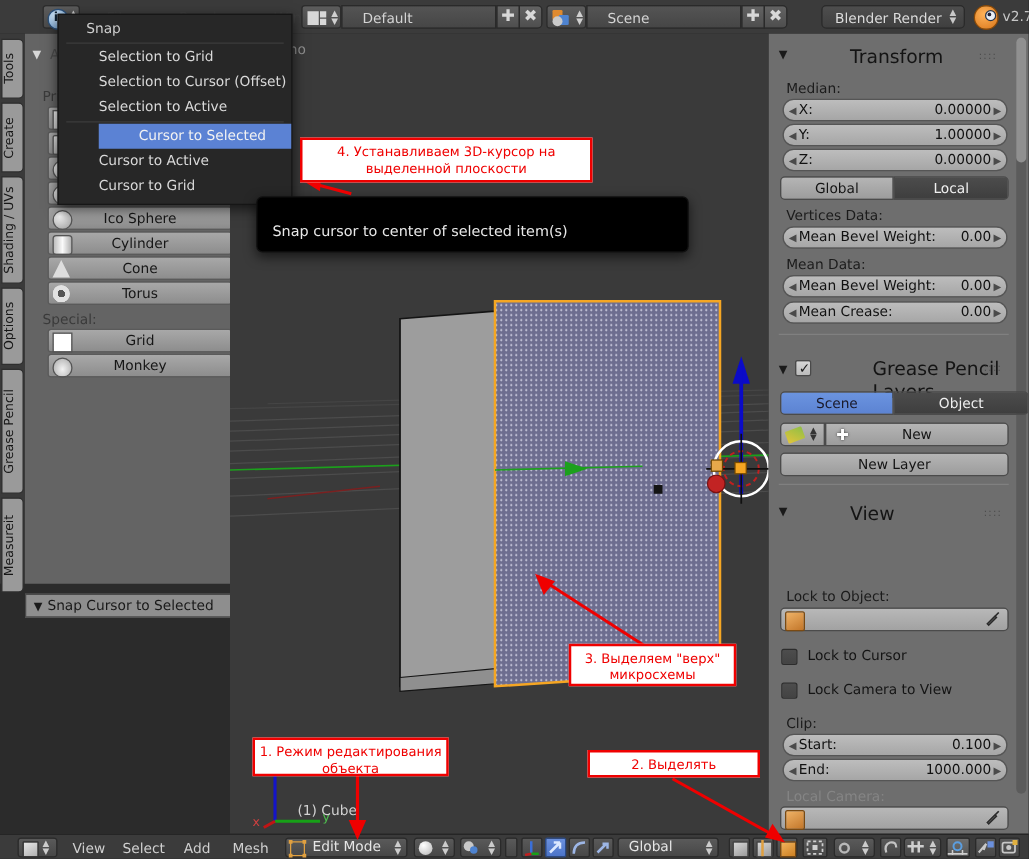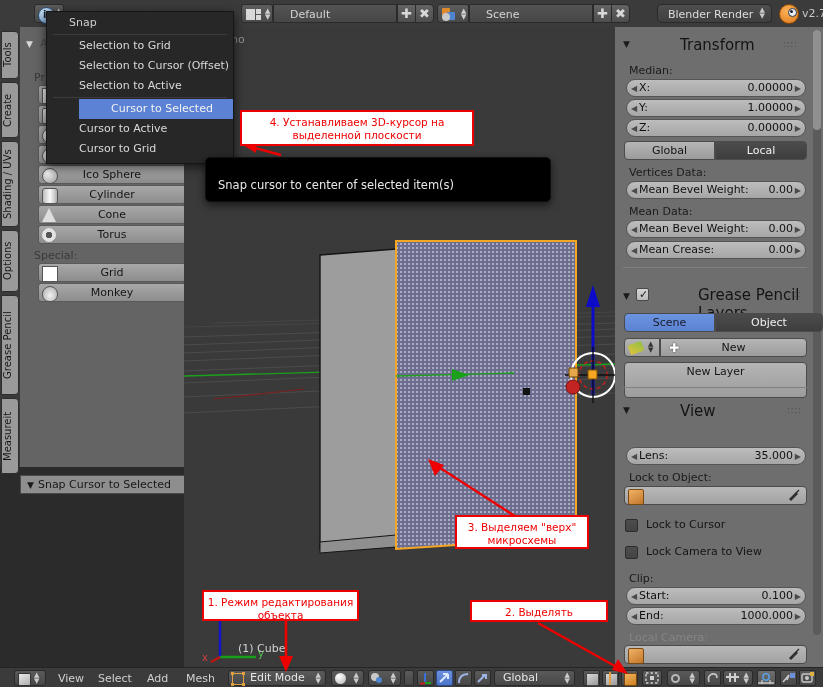--- a/index.html
+++ b/index.html
@@ -60,21 +60,21 @@
   .num::before{content:"\25C0";left:4px;}
   .num::after{content:"\25B6";right:4px;}
   .seg{
     position:absolute;height:19px;box-sizing:border-box;border:1px solid #4b4b4b;
     font-size:11px;line-height:17px;text-align:center;
   }
   .seg.off{background:linear-gradient(#b5b5b5,#9c9c9c);color:#141414;}
   .seg.on-dark{background:linear-gradient(#4c4c4c,#3e3e3e);color:#f0f0f0;}
   .seg.on-blue{background:linear-gradient(#6b94e0,#5c83d2);color:#1a1a2a;}
   .btn-grey{
-    position:absolute;box-sizing:border-box;height:36px;border-radius:4px;
+    position:absolute;box-sizing:border-box;height:19px;border-radius:4px;
     background:linear-gradient(#b5b5b5,#9c9c9c);border:1px solid #4b4b4b;
     color:#141414;font-size:11px;line-height:17px;text-align:center;
   }
   .chk{
     position:absolute;width:13px;height:13px;box-sizing:border-box;border-radius:2px;
     background:linear-gradient(#4d4d4d,#434343);border:1px solid #2c2c2c;
   }
   .fieldbox{
     position:absolute;height:19px;box-sizing:border-box;border-radius:4px;
     background:linear-gradient(#b8b8b8,#a2a2a2);border:1px solid #4b4b4b;
@@ -369,24 +369,20 @@
   </div>
 
   <div class="btn-grey" style="left:9px;top:335px;width:183px;">New Layer</div>
 
   <div class="abs" style="left:8px;top:360px;width:184px;height:1px;background:#808080;"></div>
 
   <div class="abs tri" style="left:8px;top:378px;">▼</div>
   <div class="abs pnl-title" style="left:21px;top:375px;">View</div>
   <div class="abs" style="left:172px;top:379px;color:#4c4c4c;font-size:8px;letter-spacing:1px;">::::</div>
 
-  <div class="num" style="left:11px;top:420px;width:180px;">
-    <span class="lbl">Lens:</span>
-    <span class="val">35.000</span>
-  </div>
 
   <div class="abs pnl-sub" style="left:14px;top:444px;">Lock to Object:</div>
   <div class="fieldbox" style="left:9px;top:459px;width:183px;">
     <div class="abs" style="left:3px;top:2px;width:14px;height:14px;background:linear-gradient(150deg,#f0b367,#c2762a);border:1px solid #7a4a12;border-radius:2px;"></div>
     <span class="abs" style="left:22px;top:1px;line-height:16px;color:#222;font-size:11px;"></span>
     <div class="abs" style="right:5px;top:2px;width:13px;height:13px;">
       <svg width="13" height="13">
           <path d="M11 1 L8 4 M3 11 L9 5 L8 4 L2 10 Z" stroke="#2a2a2a" stroke-width="1.4" fill="#d8d8d8"></path>
         </svg>
     </div>

